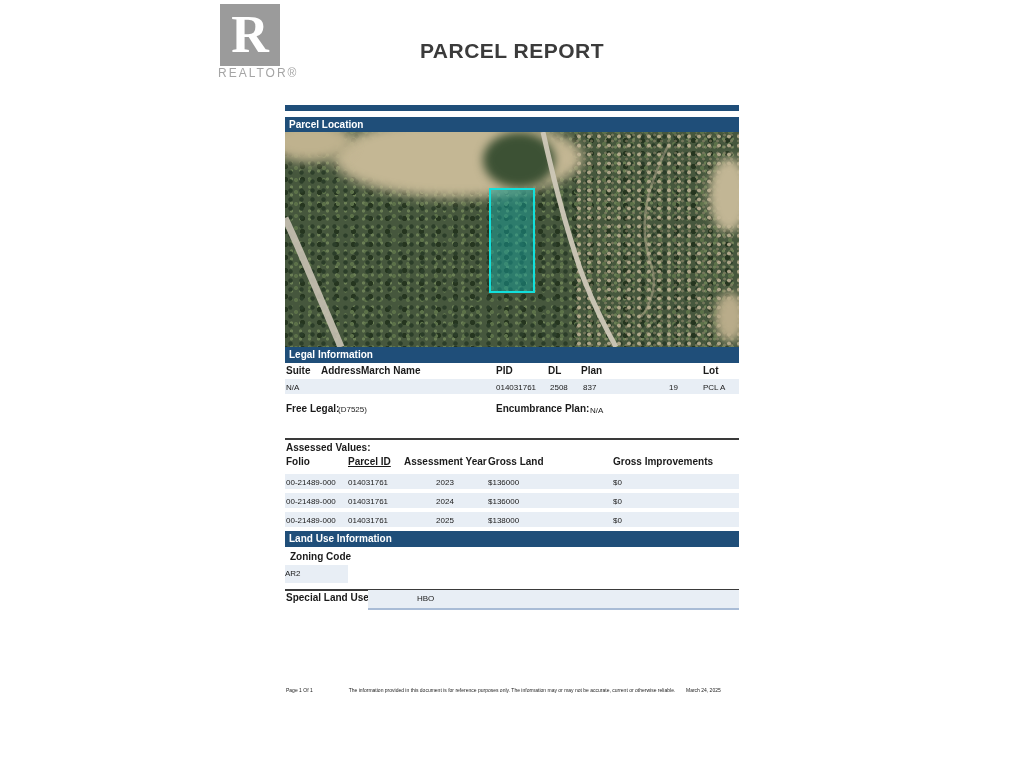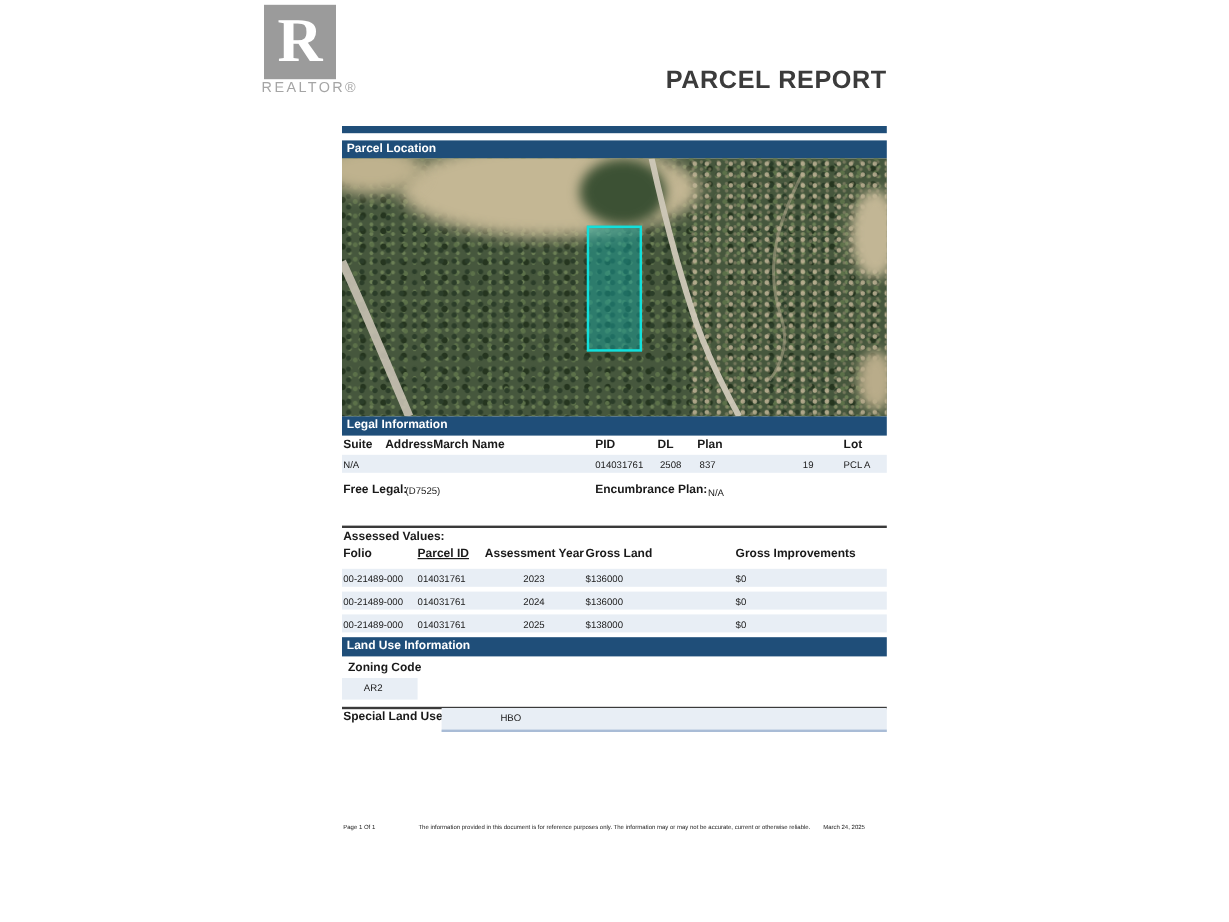--- a/index.html
+++ b/index.html
@@ -5,21 +5,21 @@
   html,body{margin:0;padding:0;}
   body{width:1024px;height:768px;background:#ffffff;font-family:"Liberation Sans",sans-serif;}
   .page{position:relative;width:1024px;height:768px;background:#fff;overflow:hidden;}
 
   
   .logo-box{position:absolute;left:220px;top:4px;width:60px;height:62px;background:#9b9b9b;
     display:flex;align-items:center;justify-content:center;}
   .logo-r{color:#ffffff;font-weight:bold;font-size:52px;line-height:1;font-family:"Liberation Serif",serif;}
   .logo-text{position:absolute;left:218px;top:66px;font-size:12px;color:#a5a5a5;letter-spacing:2px;}
 
-  .title{position:absolute;left:285px;top:55px;width:454px;margin:0;text-align:right;
+  .title{position:absolute;left:285px;top:39px;width:454px;margin:0;text-align:center;
     font-size:21px;font-weight:bold;color:#3b3b3b;letter-spacing:.5px;}
 
   .topbar{position:absolute;left:285px;top:105px;width:454px;height:6px;background:#1f4e79;}
   .section-bar{position:absolute;left:285px;width:454px;height:16px;background:#1f4e79;color:#fff;
     font-size:10px;font-weight:bold;line-height:15px;padding-left:4px;box-sizing:border-box;}
   .bar-parcel{top:117px;height:15px;}
   .bar-legal{top:347px;}
   .bar-landuse{top:531px;}
 
   
@@ -142,21 +142,21 @@
     <span class="td" style="left:63px;top:4px;">014031761</span>
     <span class="td" style="left:140px;top:4px;width:40px;text-align:center;">2025</span>
     <span class="td" style="left:203px;top:4px;">$138000</span>
     <span class="td" style="left:328px;top:4px;">$0</span>
   </div>
 
   <div class="section-bar bar-landuse">Land Use Information</div>
 
   <span class="lbl" style="left:290px;top:551px;">Zoning Code</span>
   <div class="box" style="left:285px;top:565px;width:63px;height:18px;">
-    <span class="sm" style="left:0;top:0;width:52px;line-height:18px;text-align:center;">AR2</span>
+    <span class="sm" style="left:0;top:0;width:52px;line-height:18px;">AR2</span>
   </div>
 
   <div class="divider" style="top:589px;"></div>
 
   <span class="lbl" style="left:286px;top:592px;">Special Land Use:</span>
   <div class="box" style="left:368px;top:590px;width:371px;height:18px;border-bottom:2px solid #a9bcd6;">
     <span class="sm" style="left:49px;top:0;line-height:18px;">HBO</span>
   </div>
 
   <span class="footer" style="left:286px;top:687px;">Page 1 Of 1</span>

